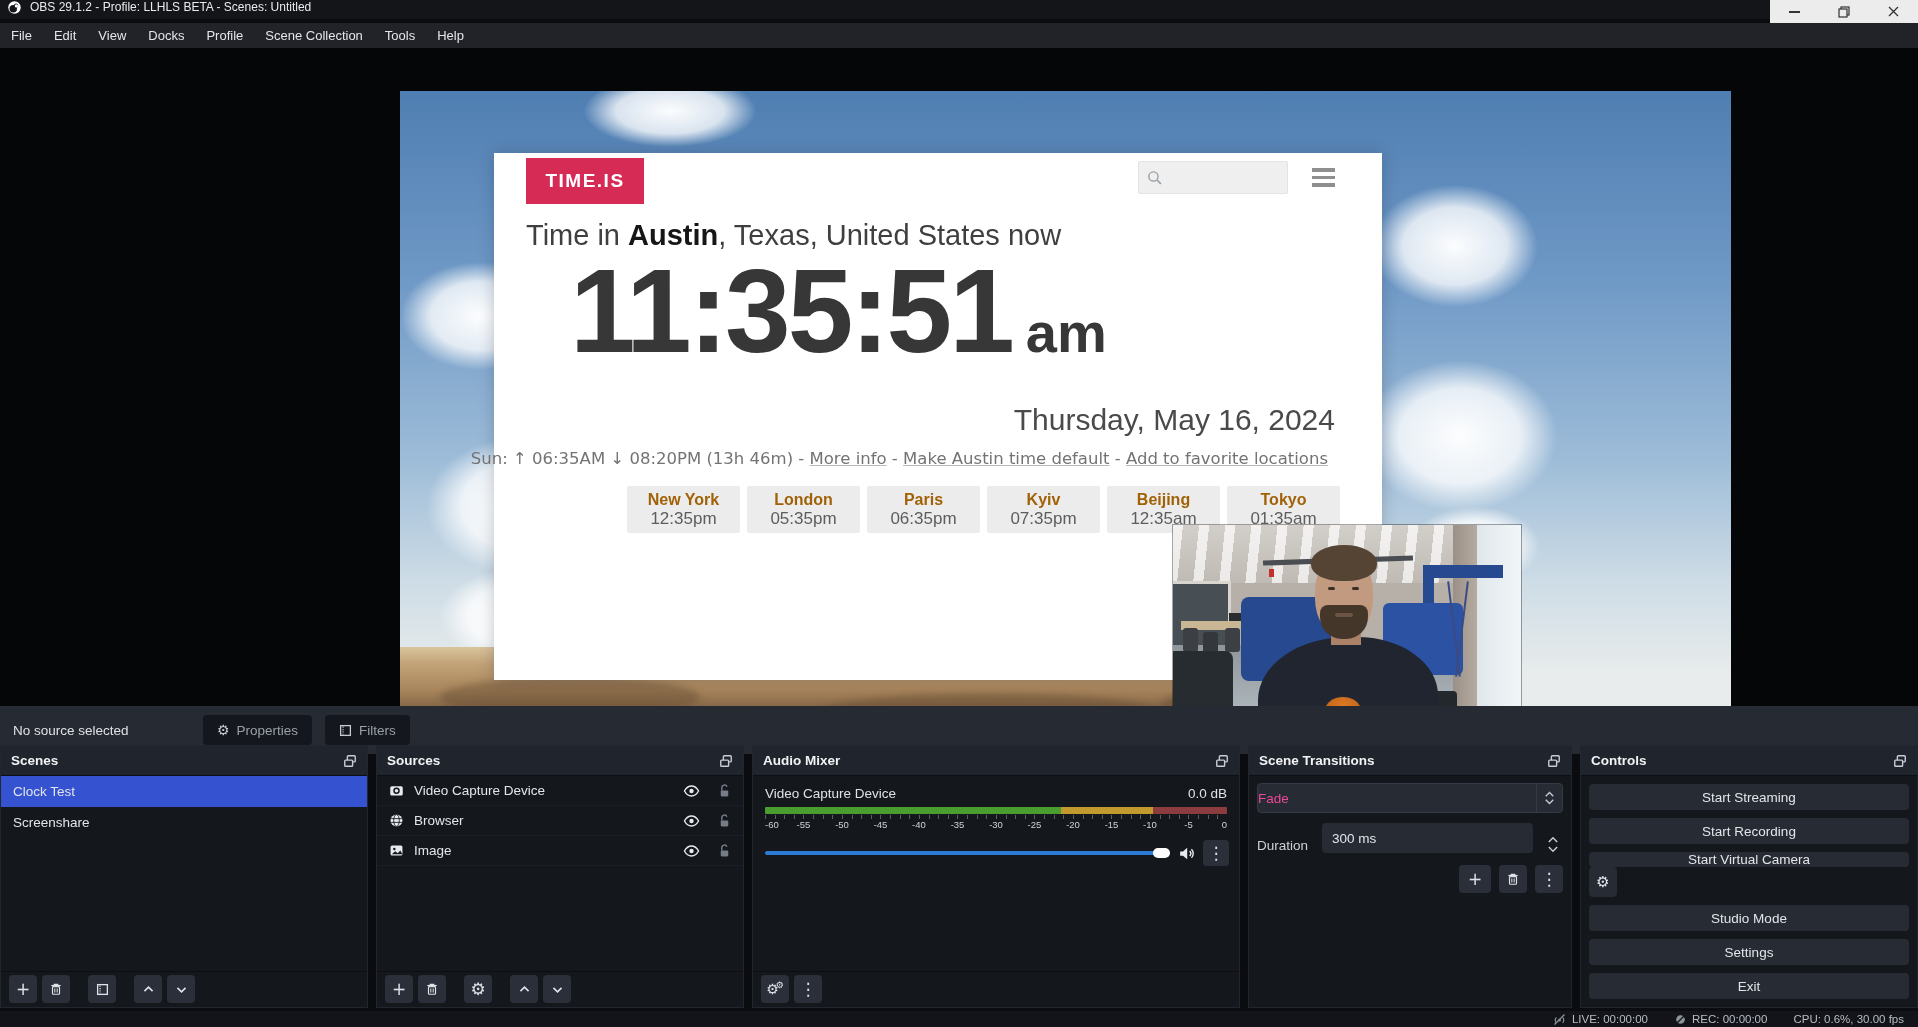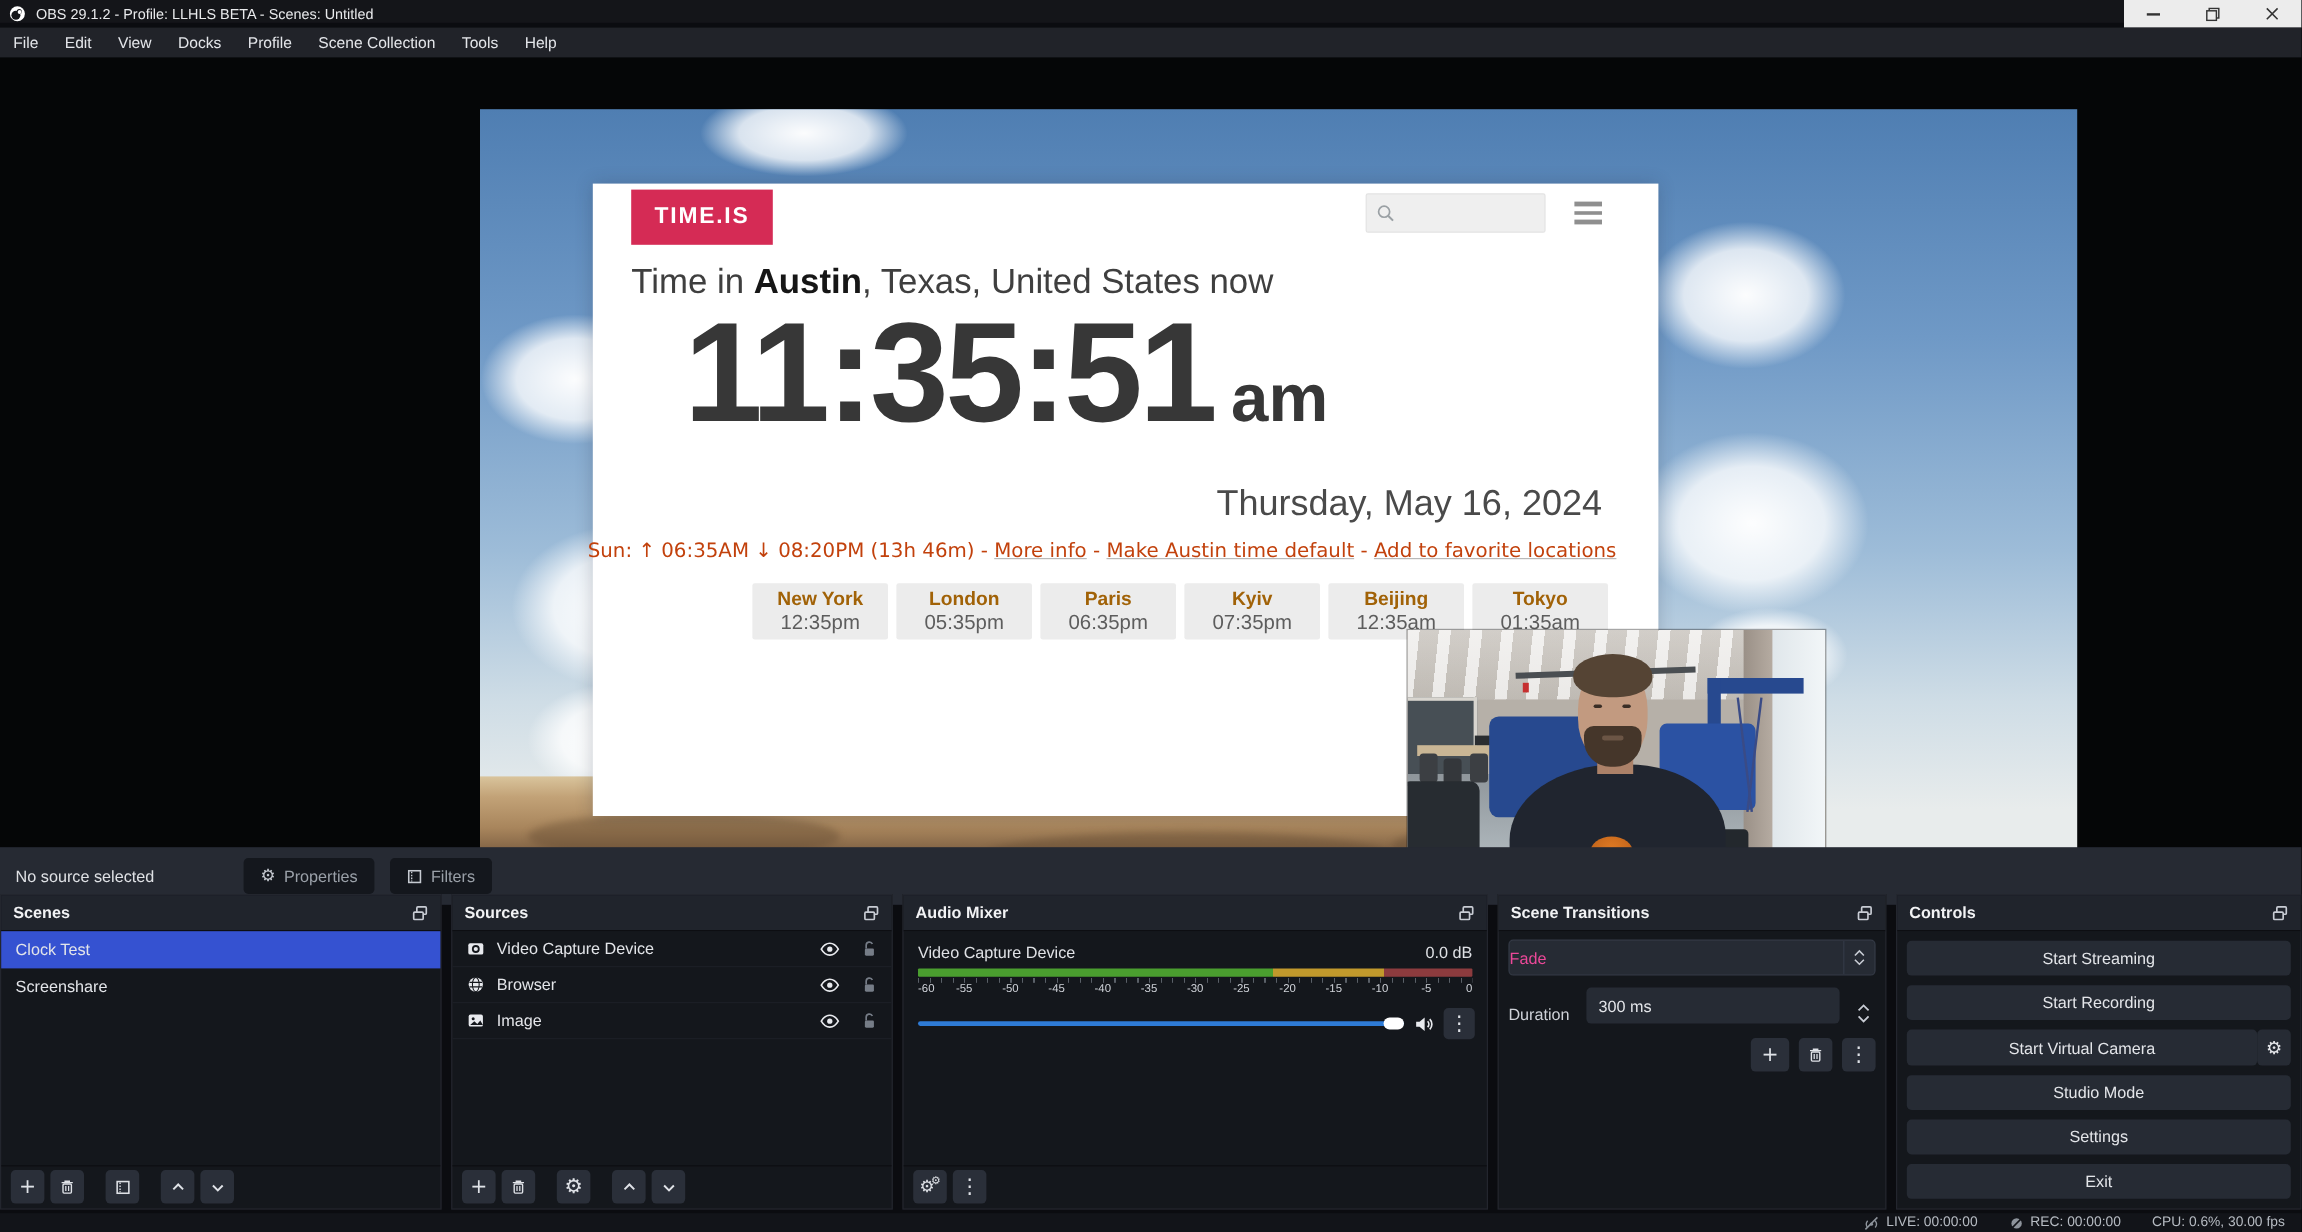--- a/index.html
+++ b/index.html
@@ -2,21 +2,21 @@
 <html><head>
 <meta charset="utf-8">
 <style>
   * { margin:0; padding:0; box-sizing:border-box; }
   html,body { width:1918px; height:1027px; background:#0b0c10; overflow:hidden;
               font-family:"Liberation Sans", sans-serif; }
   #app { position:relative; width:1918px; height:1027px; background:#0b0c10; }
 
   
   .titlebar { position:absolute; left:0; top:0; width:1918px; height:19px; background:#141519;
-              display:flex; align-items:flex-end; color:#e9eaec; font-size:12px; }
+              display:flex; align-items:flex-start; color:#e9eaec; font-size:12px; }
   .obs-logo { margin:0 8px 0 7px; display:flex; }
   .win-btns { position:absolute; right:0; top:0; height:23px; width:148px; background:#ececec;
               display:flex; }
   .win-btn { width:49.3px; height:23px; display:flex; align-items:center; justify-content:center; }
   .glyph-min { width:11px; height:2px; background:#333; }
 
   
   .menubar { position:absolute; left:0; top:23px; width:1918px; height:25px; background:#212329;
              display:flex; align-items:center; color:#e4e6ea; font-size:13px; }
   .menu-item { padding:0 11px; height:25px; display:flex; align-items:center; cursor:default; }
@@ -40,21 +40,21 @@
                border:1px solid #e3e3e3; border-radius:2px; display:flex; align-items:center; padding-left:7px; }
   .ti-search input { border:none; background:transparent; outline:none; width:110px; font-size:14px; }
   .ti-burger { position:absolute; left:818px; top:15px; width:23px; }
   .ti-burger i { display:block; width:23px; height:3.5px; background:#8f8f8f; margin-bottom:4px; }
   .ti-heading { position:absolute; left:32px; top:66px; font-size:29px; color:#3f3f3f; white-space:nowrap; }
   .ti-heading b { color:#161616; font-weight:bold; }
   .ti-clock { position:absolute; left:76px; top:88px; display:flex; align-items:baseline; color:#373737; }
   .ti-time { font-size:118px; font-weight:bold; letter-spacing:-3px; line-height:1.2; }
   .ti-ampm { font-size:56px; font-weight:bold; margin-left:14px; }
   .ti-date { position:absolute; right:47px; top:250px; font-size:30px; color:#4a4a4a; }
-  .ti-sun { position:absolute; right:35px; top:296px; font-size:16.5px; color:#c2410c; white-space:nowrap;
+  .ti-sun { position:absolute; right:54px; top:296px; font-size:16.5px; color:#737373; white-space:nowrap;
             font-family:"DejaVu Sans", sans-serif; }
   .ti-link { text-decoration:underline; text-decoration-color:#b9b9b9; cursor:pointer; }
   .ti-cities { position:absolute; right:42px; top:333px; display:flex; gap:7px; }
   .ti-city { width:113px; height:47px; background:#ececec; text-align:center; padding-top:5px; border-radius:2px; }
   .ti-city-name { font-size:16px; font-weight:bold; color:#a16207; }
   .ti-city-time { font-size:17px; color:#5d5d5d; }
 
   
   .webcam { position:absolute; left:773px; top:434px; width:348px; height:200px; overflow:hidden;
             background:#b9b5ae; box-shadow:0 0 0 1px rgba(0,0,0,0.35); }
@@ -122,21 +122,21 @@
   .spin { flex:1; height:30px; background:#262b34; border-radius:4px; display:flex; align-items:center;
           padding-left:10px; color:#e3e5e9; font-size:13.5px; }
   .spin-arrows { width:20px; display:flex; flex-direction:column; align-items:center; gap:3px; }
   .trans-btns { display:flex; justify-content:flex-end; margin-top:12px; gap:8px; }
   .trans-btns .wide { width:32px; }
 
   
   .controls-body { display:flex; flex-direction:column; gap:8px; padding:8px; }
   .ctl-btn { height:30px; background:#262b34; border:none; border-radius:4px; color:#e3e5e9;
              font-size:13.5px; font-family:inherit; width:100%; }
-  .ctl-row { display:flex; gap:0; }
+  .ctl-row { display:flex; gap:0;flex-direction:column; }
   .ctl-row .main { flex:1; }
   .ctl-gear { width:28px; height:30px; background:#262b34; border:none; border-radius:4px;
               color:#e3e5e9; font-size:15px; font-family:"DejaVu Sans",sans-serif; }
 
   
   .statusbar { position:absolute; left:0; top:1011px; width:1918px; height:16px; background:#121419;
                display:flex; align-items:center; justify-content:flex-end; color:#b7bcc3; font-size:11.5px; gap:6px; }
   .sb-item { display:flex; align-items:center; gap:5px; }
   .sb-gap { width:14px; }
   .sb-end { width:8px; }

